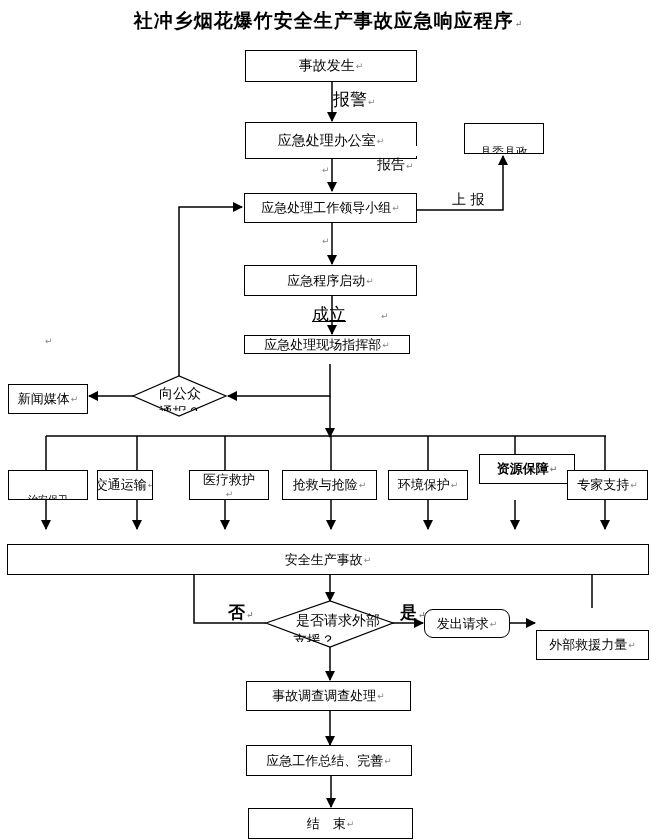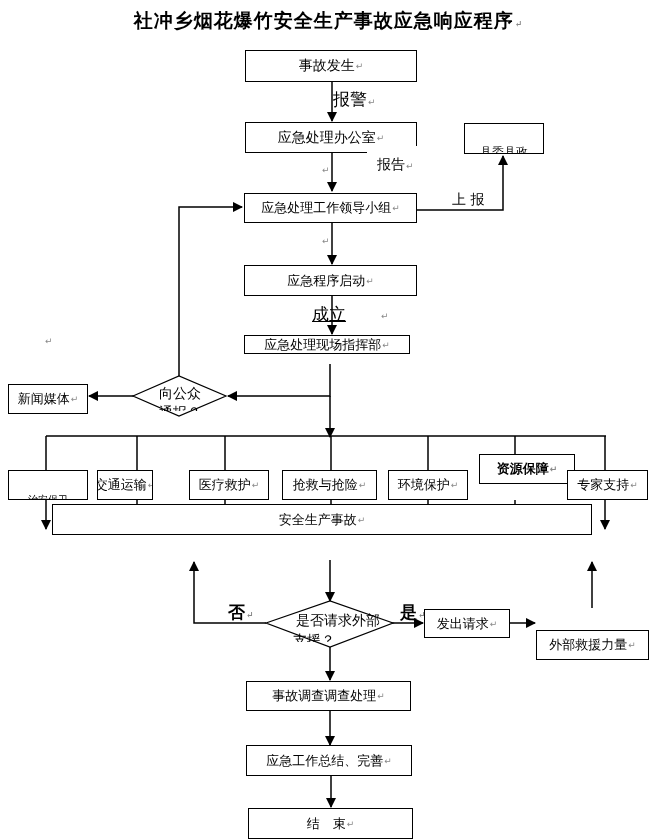--- a/index.html
+++ b/index.html
@@ -65,21 +65,21 @@
     <line x1="331" y1="776" x2="331" y2="807" marker-end="url(#ah)"></line>
   </g>
   <polygon points="133,396 179,376 226,396 179,416" fill="#fff" stroke="#000" stroke-width="1.2"></polygon>
   <polygon points="266,623 330,601 393,623 330,647" fill="#fff" stroke="#000" stroke-width="1.2"></polygon>
 </svg>
 
 <div class="box" style="left:245px;top:50px;width:172px;height:32px;">
     <span>事故发生</span>
     <span class="pm">↵</span>
   </div>
-<div class="box" style="left:245px;top:122px;width:172px;height:31px;">
+<div class="box" style="left:245px;top:122px;width:172px;height:37px;">
     <span>应急处理办公室</span>
     <span class="pm">↵</span>
   </div>
 <div class="mask" style="left:367px;top:146px;width:52px;height:10px;"></div>
 <div class="box clip" style="left:464px;top:123px;width:80px;height:31px;">
     <span style="font-size:12px;">县委县政</span>
   </div>
 <div class="box" style="left:244px;top:193px;width:173px;height:30px;font-size:13px;">
     <span>应急处理工作领导小组</span>
     <span class="pm">↵</span>
@@ -102,52 +102,52 @@
   <div style="margin-top:1px;">通报？</div>
 </div>
 
 <div class="box clip" style="left:8px;top:470px;width:80px;height:30px;font-size:10px;">
     <span>治安保卫</span>
   </div>
 <div class="box" style="left:97px;top:470px;width:56px;height:30px;font-size:13px;">
     <span>交通运输</span>
     <span class="pm">↵</span>
   </div>
-<div class="box" style="left:189px;top:470px;width:80px;height:30px;font-size:13px;">
+<div class="box" style="left:189px;top:470px;width:80px;height:30px;font-size:13px;flex-direction:column;">
     <span>医疗救护</span>
     <span class="pm">↵</span>
   </div>
 <div class="box" style="left:282px;top:470px;width:95px;height:30px;font-size:13px;">
     <span>抢救与抢险</span>
     <span class="pm">↵</span>
   </div>
 <div class="box" style="left:388px;top:470px;width:80px;height:30px;font-size:13px;">
     <span>环境保护</span>
     <span class="pm">↵</span>
   </div>
 <div class="box" style="left:479px;top:454px;width:96px;height:30px;font-size:13px;font-weight:bold;">
     <span>资源保障</span>
     <span class="pm">↵</span>
   </div>
 <div class="box" style="left:567px;top:470px;width:81px;height:30px;font-size:13px;">
     <span>专家支持</span>
     <span class="pm">↵</span>
   </div>
 
-<div class="box" style="left:7px;top:504px;width:540px;height:31px;font-size:13px;margin-left:45px;">
+<div class="box" style="left:7px;top:544px;width:642px;height:31px;font-size:13px;">
     <span>安全生产事故</span>
     <span class="pm">↵</span>
   </div>
 
 <div class="dtext" style="left:293px;top:612px;width:90px;height:30px;overflow:hidden;">
   <div>是否请求外部</div>
   <div style="text-align:left;margin-top:2px;">支援？</div>
 </div>
 
-<div class="box" style="left:424px;top:609px;width:86px;height:29px;font-size:13px;">
+<div class="box" style="left:424px;top:609px;width:86px;height:29px;font-size:13px;border-radius:9px;">
     <span>发出请求</span>
     <span class="pm">↵</span>
   </div>
 <div class="box" style="left:536px;top:630px;width:113px;height:30px;font-size:13px;">
     <span>外部救援力量</span>
     <span class="pm">↵</span>
   </div>
 
 <div class="box" style="left:246px;top:681px;width:165px;height:30px;font-size:13px;">
     <span>事故调查调查处理</span>

